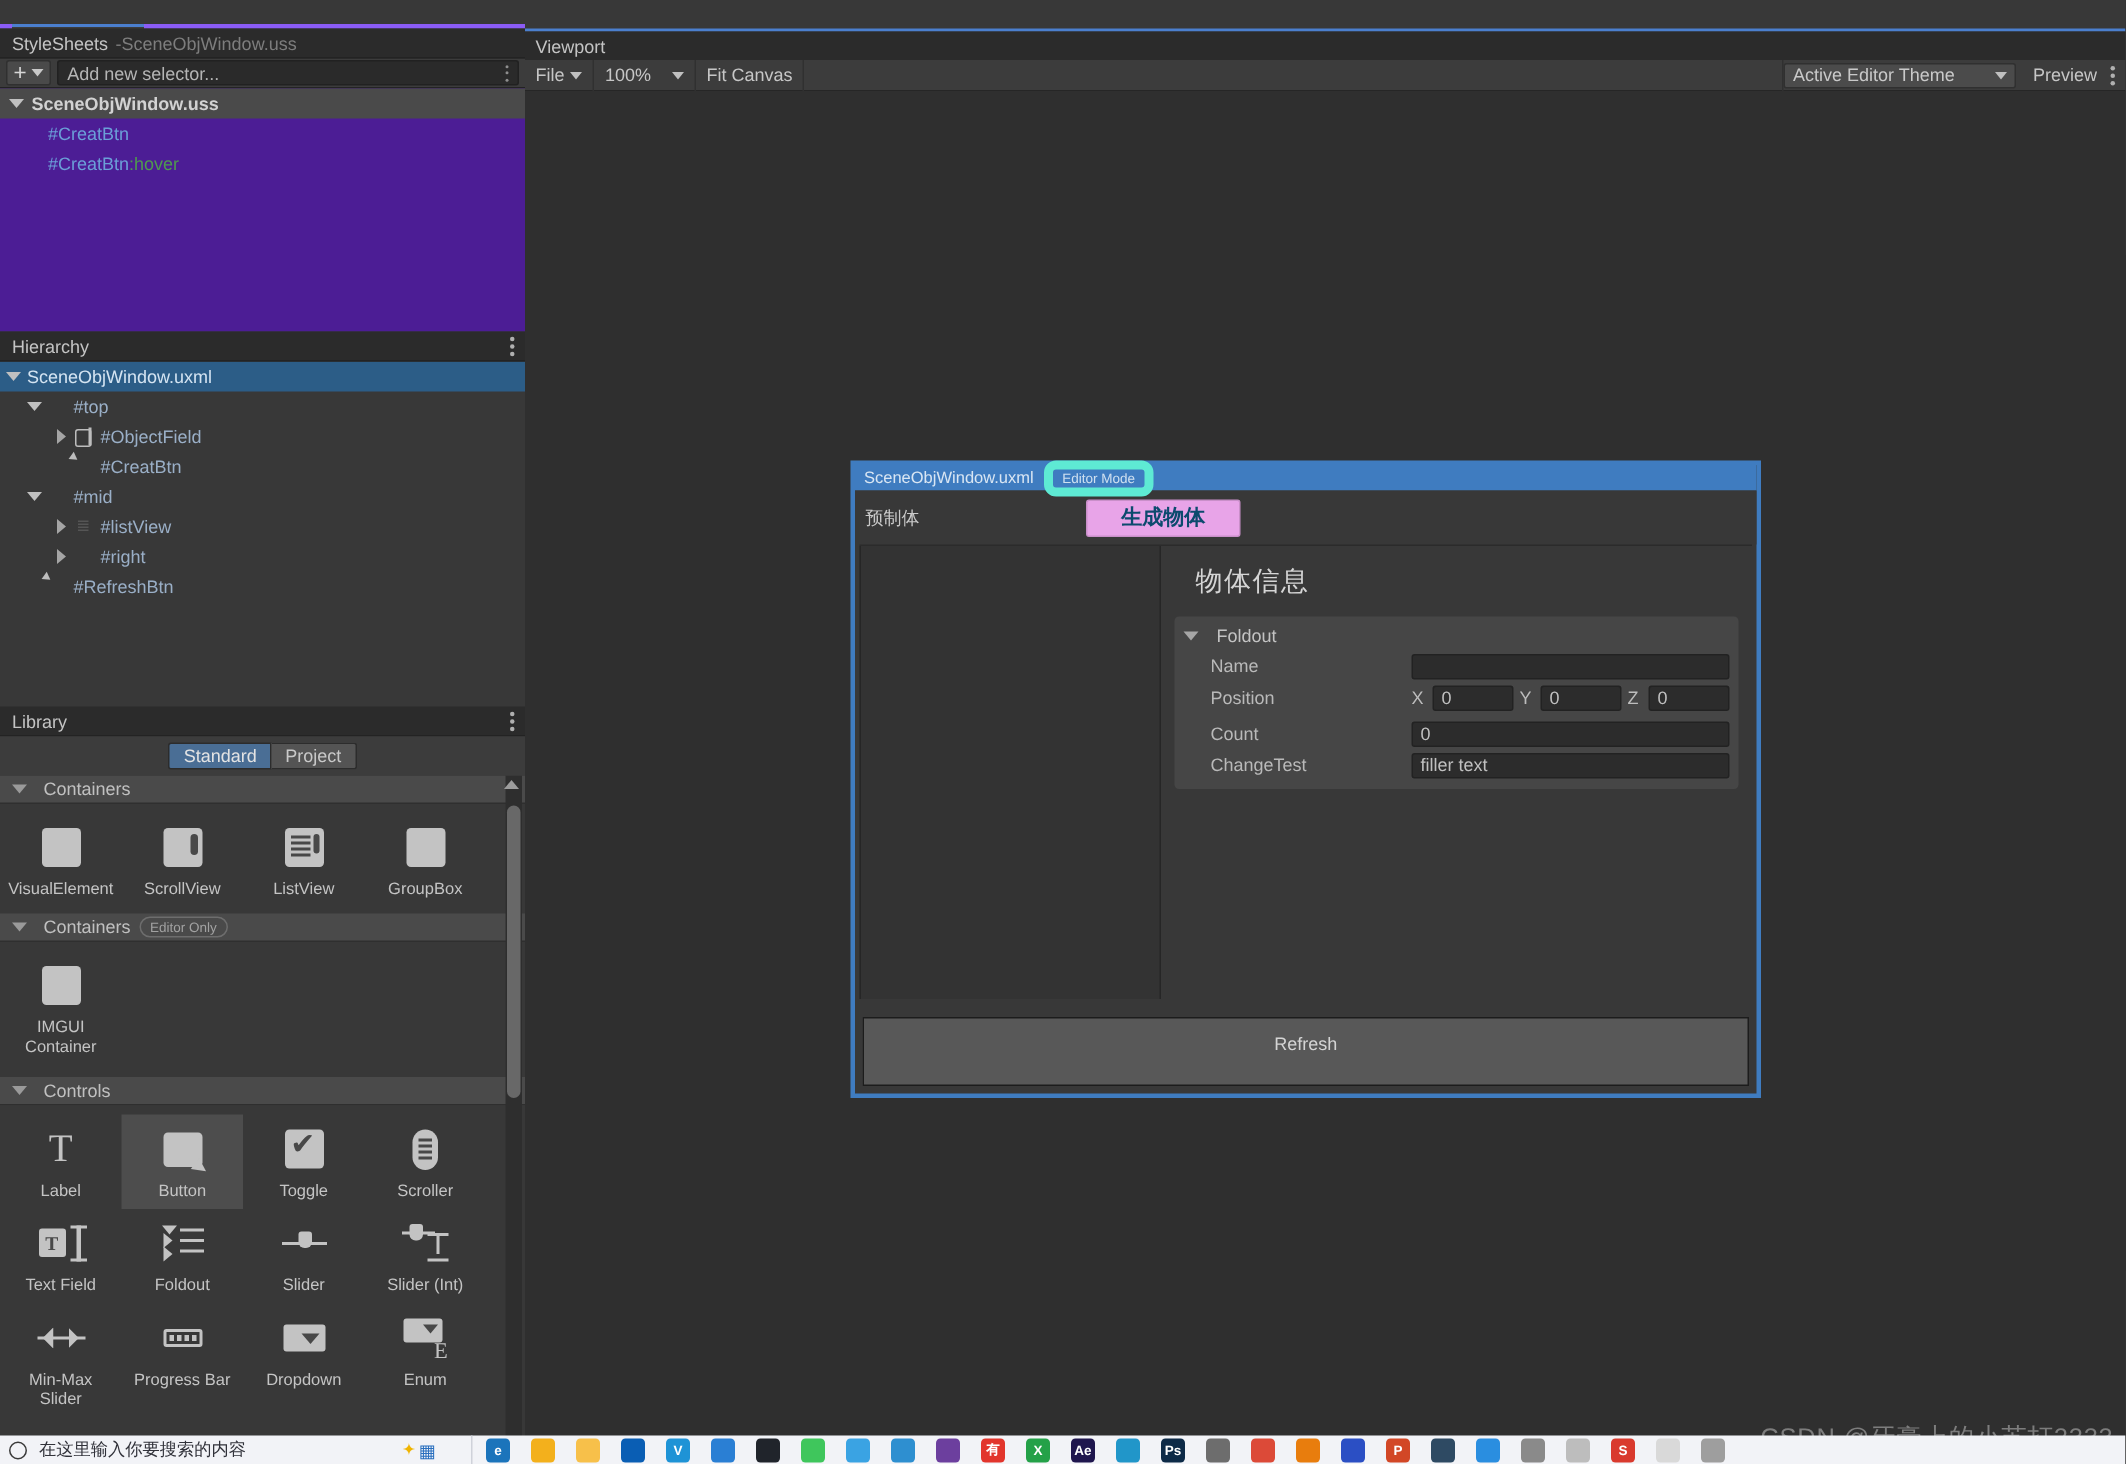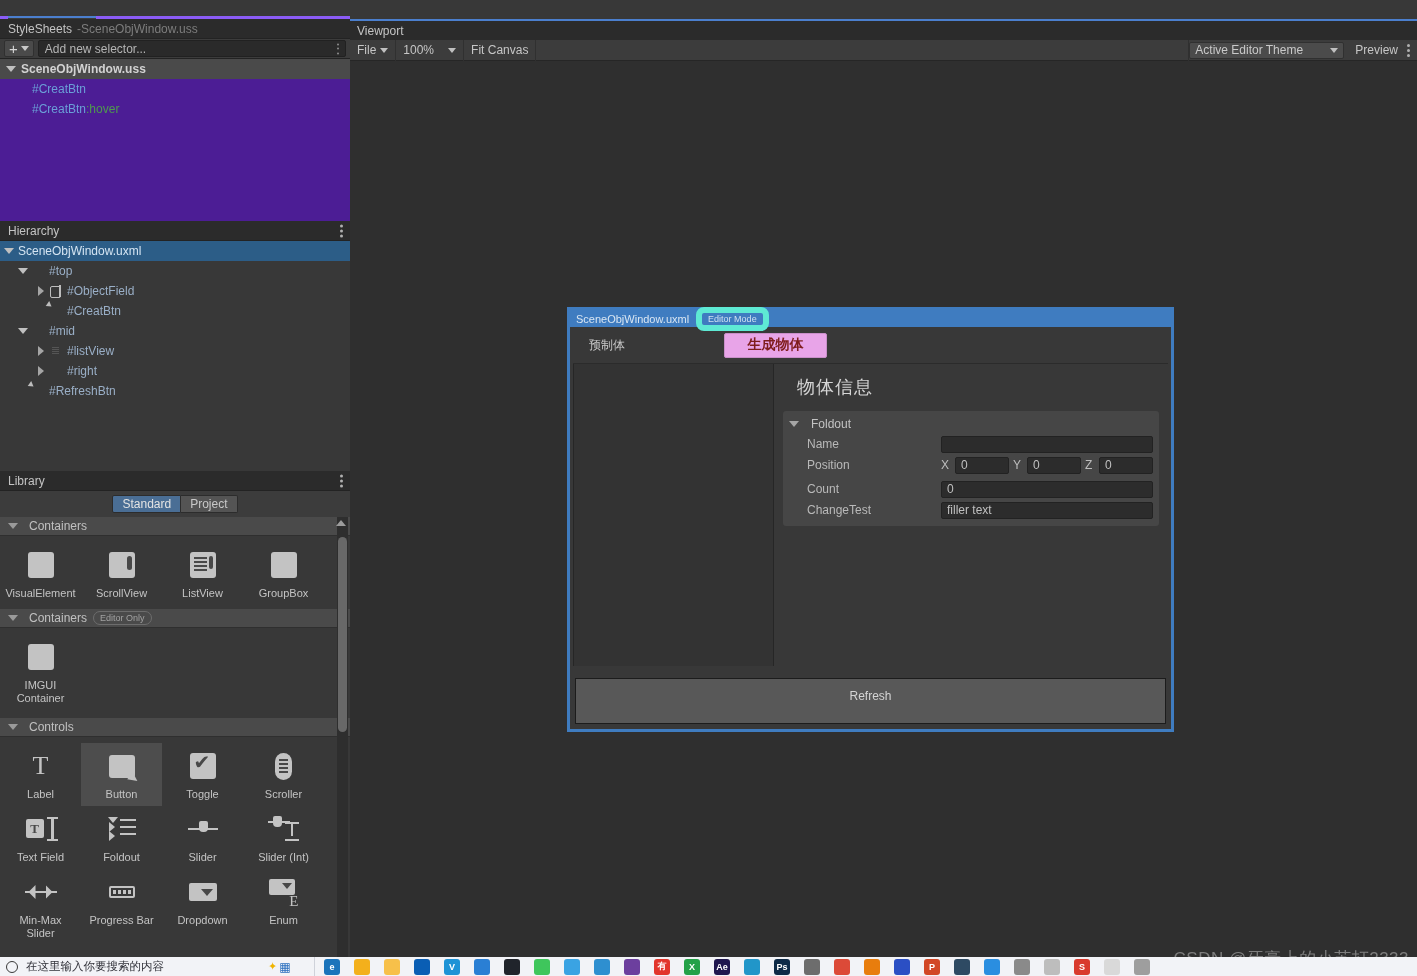--- a/index.html
+++ b/index.html
@@ -287,37 +287,37 @@
   .canvas-titlebar {
     height: 17px; background: #3f7cc0; display: flex; align-items: center;
     gap: 7px; padding-left: 6px; font-size: 11px; color: #d9e6f3;
   }
   .editor-mode-badge {
     font-size: 9px; color: #cfe0f0; border: 6px solid #5eead4;
     border-radius: 8px; padding: 0 6px; line-height: 12px;
   }
   .canvas-top {
     height: 36px; background: #383838; display: flex; align-items: center;
-    padding: 0 19px; gap: 0;
+    padding: 0 7px; gap: 0;
   }
   .cw-label { width: 125px; font-size: 12px; color: #c9c9c9; }
   .objfield {
     flex: 1; height: 25px; background: #2a2a2a; border: 1px solid #1f1f1f;
     border-radius: 3px; display: flex; align-items: center;
     padding: 0 6px; color: #b9b9b9; font-size: 12px; position: relative;
   }
   .obj-picker {
     position: absolute; right: 6px; top: 50%; transform: translateY(-50%);
     width: 13px; height: 13px; border-radius: 50%; border: 1.5px solid #a7a7a7;
     display:flex; align-items:center; justify-content:center;
   }
   .obj-picker::after { content:""; width:5px; height:5px; border-radius:50%; background:#a7a7a7; }
   .gen-btn {
-    margin-left: 10px; width: 103px; height: 25px; background: #e8a4e8;
-    border: 1px solid #c98fc9; border-radius: 2px; color: #7f1d1d;
+    margin-left: 22px; width: 103px; height: 25px; background: #e8a4e8;
+    border: 1px solid #c98fc9; border-radius: 2px; color: #0c4a6e;
     font-size: 14px; font-weight: bold; display: flex; align-items: center;
     justify-content: center; cursor: pointer;
   }
   .canvas-mid {
     position: absolute; left: 3px; right: 3px; top: 53px; height: 303px;
     display: flex; border-top: 1px solid #2b2b2b;
   }
   .mid-left {
     width: 201px; background: #333333; border-right: 1px solid #262626;
     border-left: 1px solid #262626;

